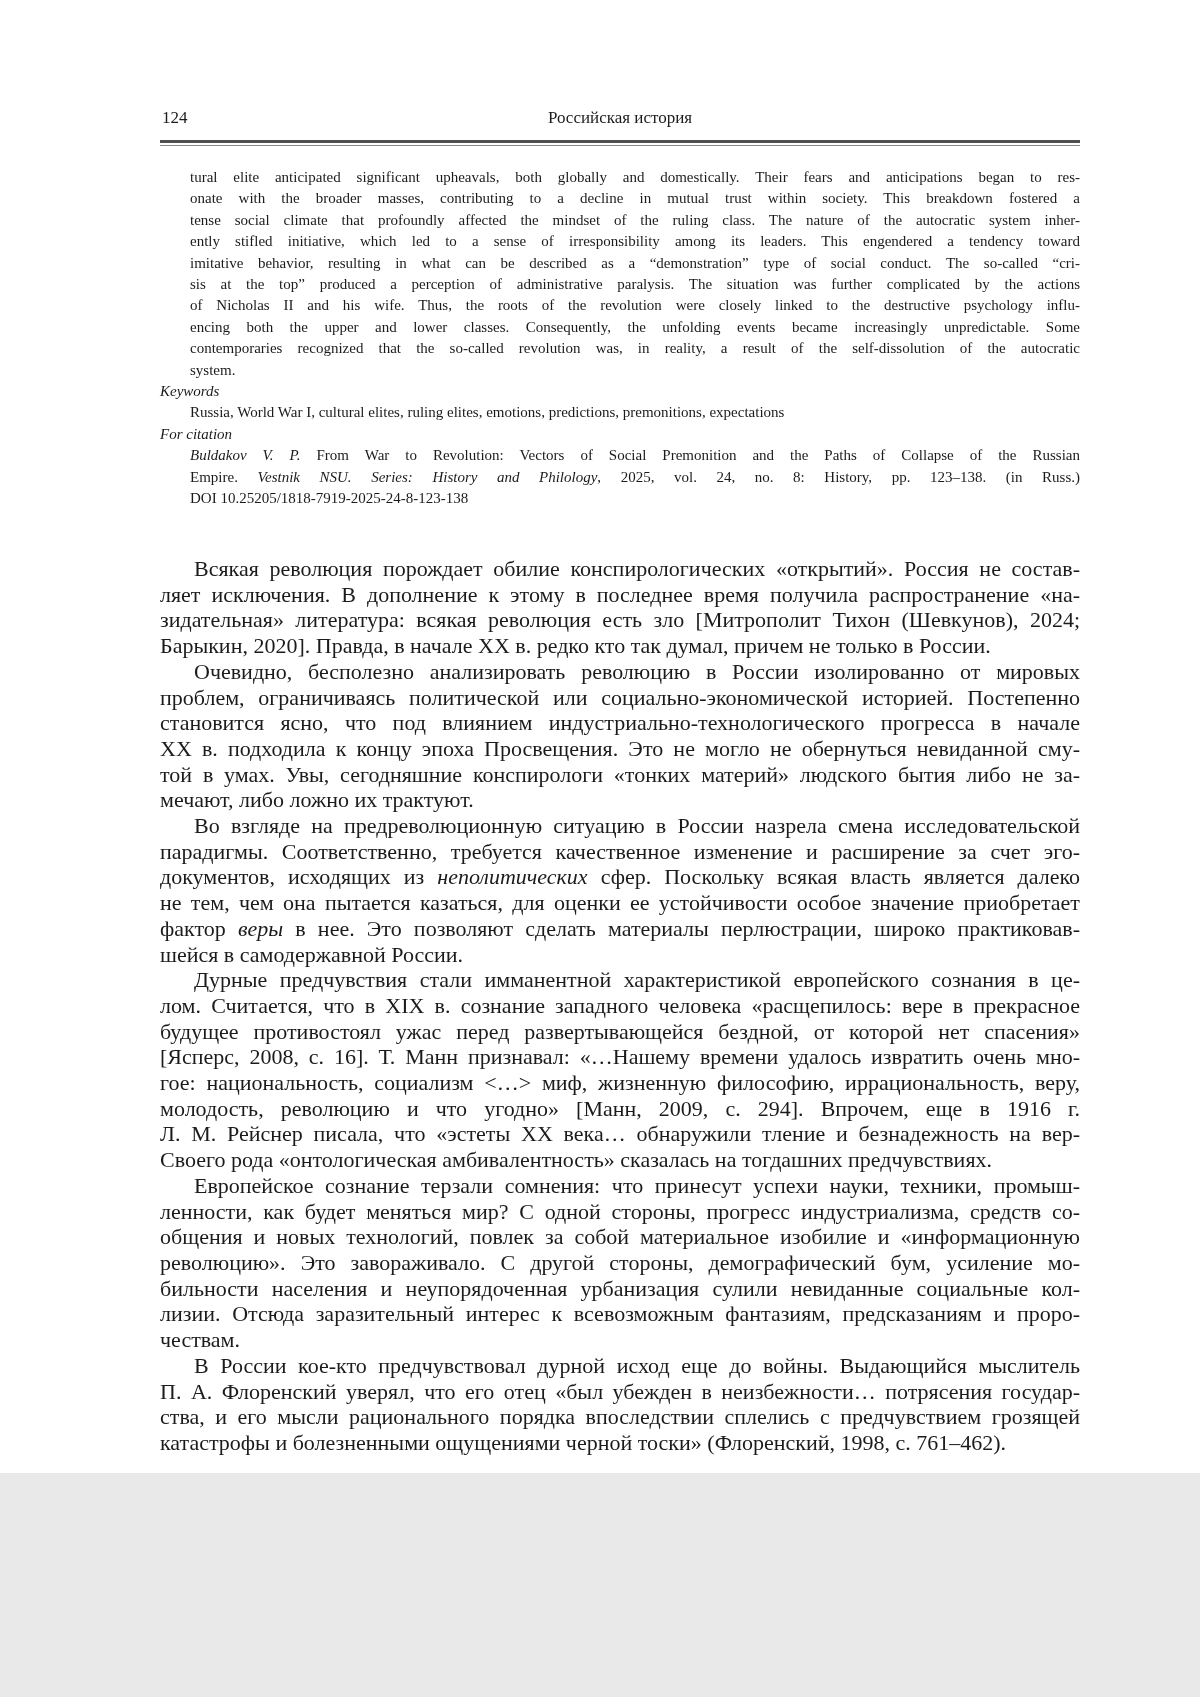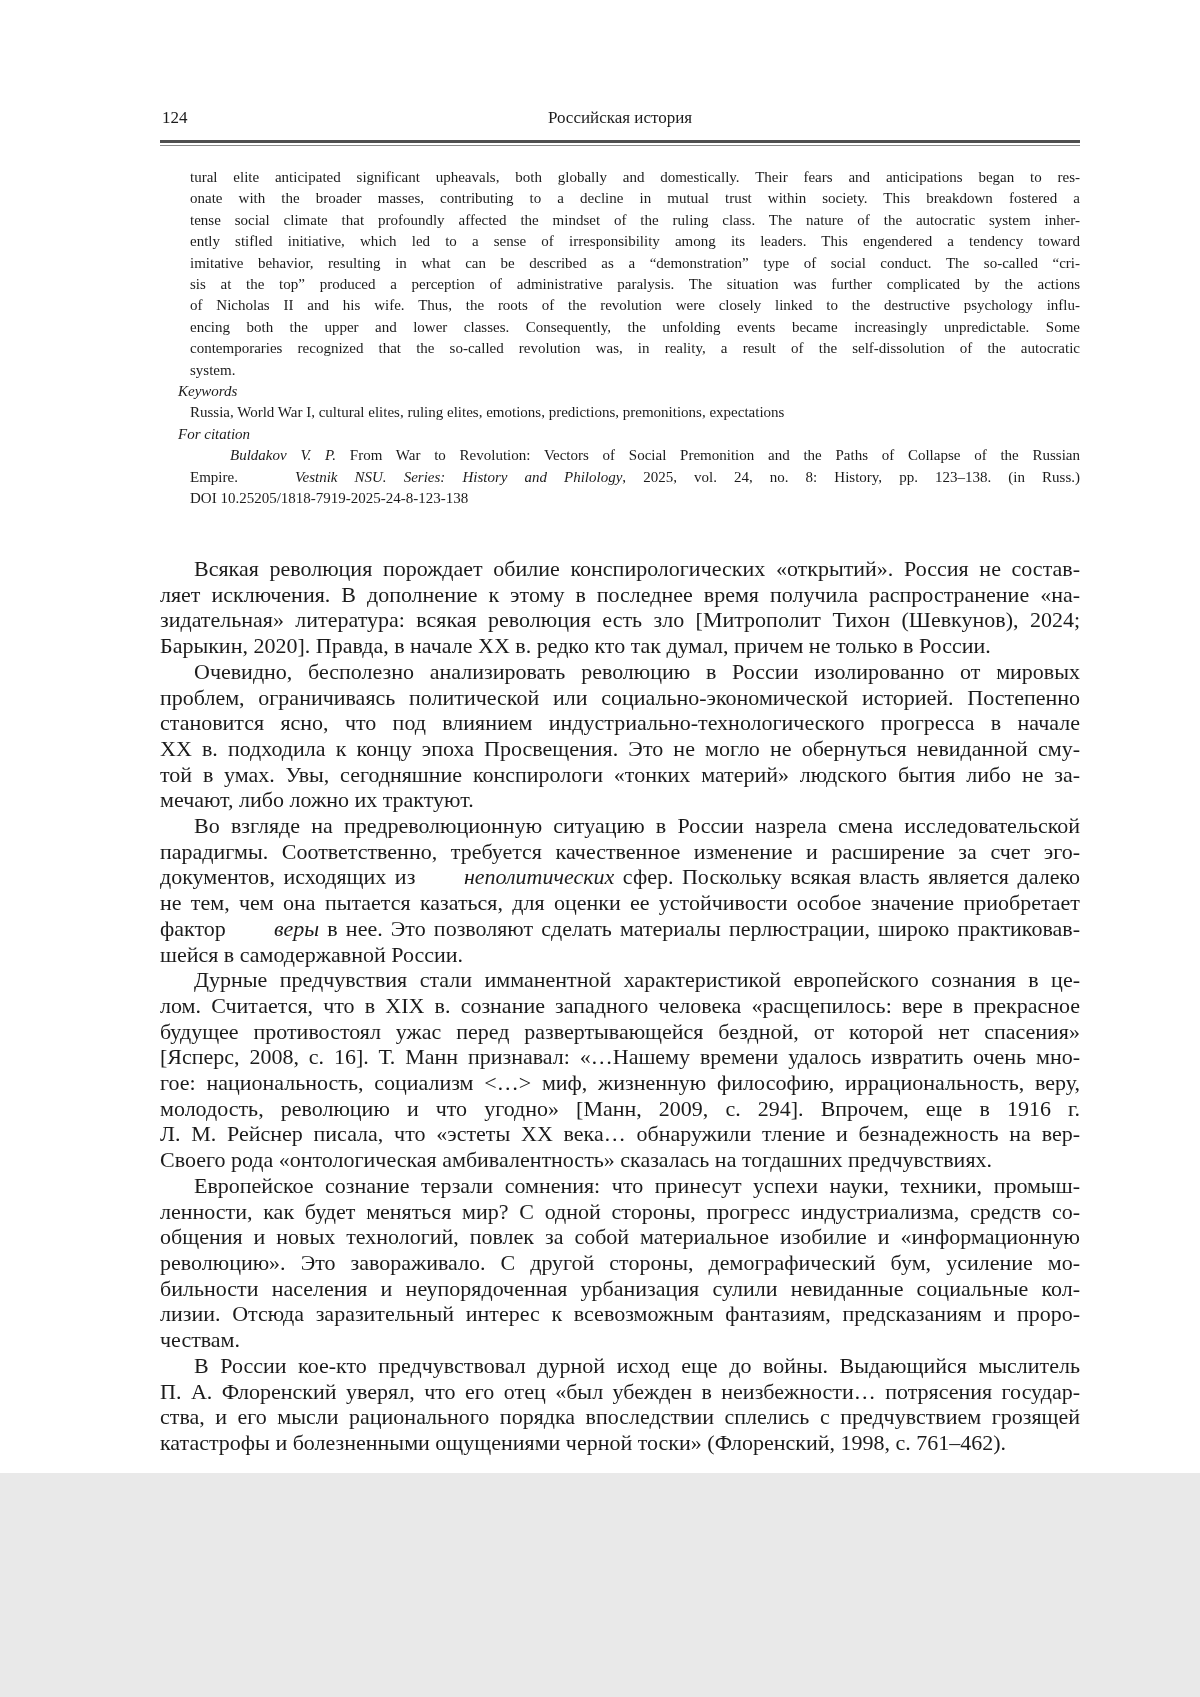--- a/index.html
+++ b/index.html
@@ -14,32 +14,32 @@
   
   .hdr{position:absolute;top:108px;left:160px;width:920px;height:26px;font-size:17px;}
   .pagenum{position:absolute;left:2px;top:0;}
   .runtitle{display:block;text-align:center;width:100%;}
   .rule{position:absolute;top:140px;left:160px;width:920px;height:2px;
         border-top:3px solid #4f4f4f;border-bottom:1.5px solid #8a8a8a;}
   
   .abstract{position:absolute;top:167px;left:160px;width:920px;
             font-size:15px;line-height:21.4px;}
   .indent{margin-left:30px;}
-  .label{font-style:italic;margin-left:18px;}
+  .label{font-style:italic;}
   
   .jblock .tline{text-align:justify;text-align-last:justify;}
   .jblock .tline.tlast{text-align-last:left;}
   
   .body-text{position:absolute;top:556px;left:160px;width:920px;
              font-size:22px;line-height:25.7px;}
   .para .tline.tfirst{text-indent:34px;}
   
   .pfooter{position:absolute;top:1534px;left:160px;width:920px;
            font-size:14.5px;line-height:21.5px;color:#2b2b2b;margin-top:9px;}
-  i{font-style:italic;margin-left:40px;}
+  i{font-style:italic;}
 </style>
 </head>
 <body>
 
 <div class="page">
 
   <div class="hdr">
     <span class="pagenum">124</span>
     <span class="runtitle">Российская история</span>
   </div>

